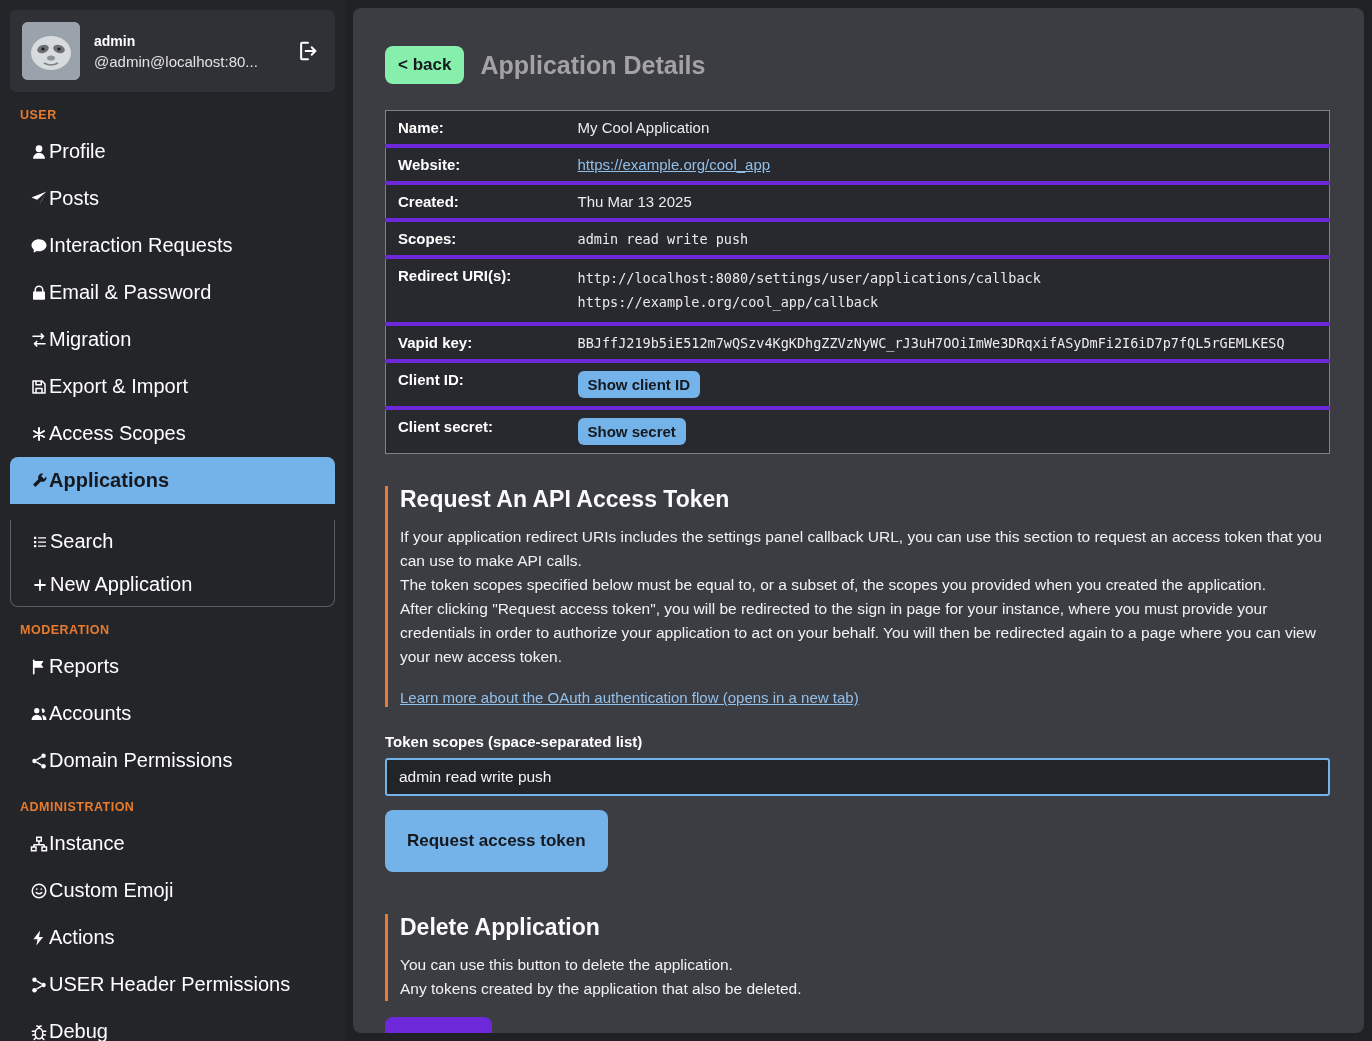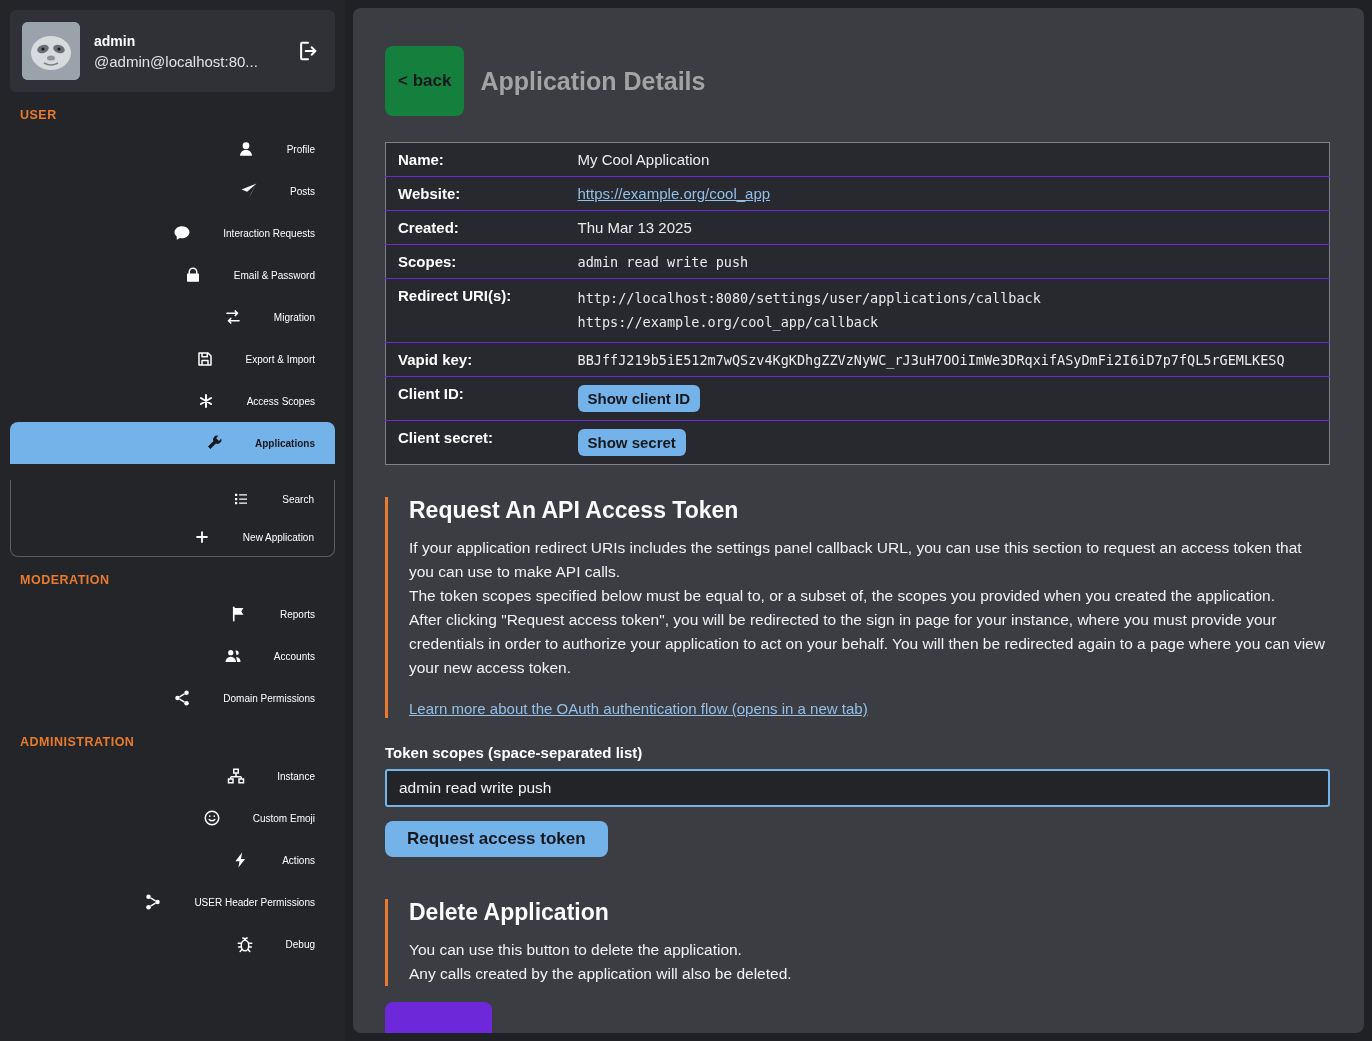--- a/index.html
+++ b/index.html
@@ -30,25 +30,24 @@
   .user-meta { flex: 1; min-width: 0; }
   .user-name { font-weight: bold; font-size: 14px; color: #ffffff; margin-bottom: 4px; }
   .user-handle { font-size: 15px; color: #e2e2e2; white-space: nowrap; overflow: hidden; }
   .logout { color: #ffffff; cursor: pointer; padding: 4px; display: flex; }
 
   .section-label {
     color: #e87b2e; font-size: 12.5px; font-weight: bold;
     letter-spacing: 0.04em; margin: 16px 20px 6px 20px;
   }
   .nav-item {
-    display: flex; align-items: center; gap: 32px;
+    display: flex; align-items: center; gap: 1px;
     padding: 12px 20px; margin: 0 10px;
-    font-size: 10px; color: #ffffff; cursor: pointer;
+    font-size: 20px; color: #ffffff; cursor: pointer;
     border-radius: 8px;
-    justify-content: flex-end;
   }
   .nav-item .ic { width: 18px; height: 18px; flex: 0 0 auto; }
   .nav-item.active {
     background: #74b2ea; color: #15181c; font-weight: bold;
     border-radius: 8px 8px 0 0;
   }
   .submenu {
     margin: 16px 10px; border: 1px solid #5b5e64; border-top: none;
     border-radius: 0 0 8px 8px; overflow: hidden;
   }
@@ -58,62 +57,62 @@
 
   
   .main {
     flex: 1; margin: 8px; margin-left: 8px;
     background: #3b3d43; border-radius: 8px;
     padding: 38px 34px 30px 32px;
     overflow: hidden;
   }
   .page-header { display: flex; align-items: center; gap: 16px; margin-bottom: 26px; }
   .back-button {
-    background: #15803d; color: #15181c; font-weight: bold;
-    font-size: 17px; padding: 25px 13px; border: none; border-radius: 8px;
+    background: #86efac; color: #15181c; font-weight: bold;
+    font-size: 17px; padding: 9px 13px; border: none; border-radius: 8px;
     cursor: pointer; font-family: inherit;
   }
   h1.page-title { font-size: 25px; font-weight: bold; color: #a3a3a3; }
 
   table.details {
     width: 100%; border-collapse: collapse;
     background: #27292e; border: 1px solid #7e8186;
     font-size: 15px;
   }
-  table.details tr { border-bottom: 1px solid #6d28d9; }
+  table.details tr { border-bottom: 4px solid #6d28d9; }
   table.details tr:last-child { border-bottom: none; }
   table.details th {
     text-align: left; font-weight: bold; color: #ffffff;
     width: 192px; padding: 8px 12px; vertical-align: top; font-size: 15px;
   }
   table.details td { padding: 8px 6px 8px 0; color: #ececec; vertical-align: middle; }
   .mono { font-family: "DejaVu Sans Mono", monospace; font-size: 13.5px; color: #e9e9e9; }
   .mono-line { line-height: 1.75; }
   a.link { color: #93bfe8; text-decoration: underline; cursor: pointer; }
   .show-button {
     background: #74b2ea; color: #15181c; font-weight: bold;
     font-size: 15px; padding: 5px 10px; border: none; border-radius: 6px;
     cursor: pointer; font-family: inherit; text-align: center;
   }
 
   .docs {
-    border-left: 3px solid #e87b2e; padding-left: 21px; margin-top: 32px;
+    border-left: 3px solid #e87b2e; padding-left: 12px; margin-top: 32px;
   }
   .docs h2 { font-size: 23px; font-weight: bold; color: #fbfbfb; margin-bottom: 12px; }
   .docs p { font-size: 15.5px; line-height: 1.55; color: #f2f2f2; }
   .docs .doc-link { display: inline-block; margin-top: 20px; font-size: 15px; }
 
   .field-label { font-weight: bold; font-size: 15px; color: #ffffff; margin: 26px 0 8px 0; }
   .scopes-input {
     width: 100%; background: #222428; border: 2px solid #74b2ea; border-radius: 3px;
     padding: 8px 12px; color: #f5f5f5; font-size: 15.5px; font-family: inherit;
   }
   .primary-button {
     background: #74b2ea; color: #15181c; font-weight: bold;
-    font-size: 17px; padding: 8px 22px; border: none; border-radius: 8px;
+    font-size: 17px; padding: 21px 22px; border: none; border-radius: 8px;
     cursor: pointer; margin-top: 14px; font-family: inherit;
   }
   .danger-button {
     background: #6d28d9; color: #ffffff; font-weight: bold;
     font-size: 17px; padding: 28px 28px; border: none; border-radius: 8px;
     cursor: pointer; margin-top: 16px; font-family: inherit;
   }
 </style>
 </head>
 <body>
@@ -392,20 +391,20 @@
 
     <div class="field-label">Token scopes (space-separated list)</div>
     <input class="scopes-input" type="text" value="admin read write push" style="">
     <div>
       <button class="primary-button">Request access token</button>
     </div>
 
     <section class="docs" style="margin-top:42px;">
       <h2>Delete Application</h2>
       <p>You can use this button to delete the application.</p>
-      <p>Any calls created by the application will also be deleted.</p>
+      <p>Any tokens created by the application that also be deleted.</p>
     </section>
     <div>
       <button class="danger-button">Delete</button>
     </div>
 
   </main>
 </div>
 
 </body></html>

